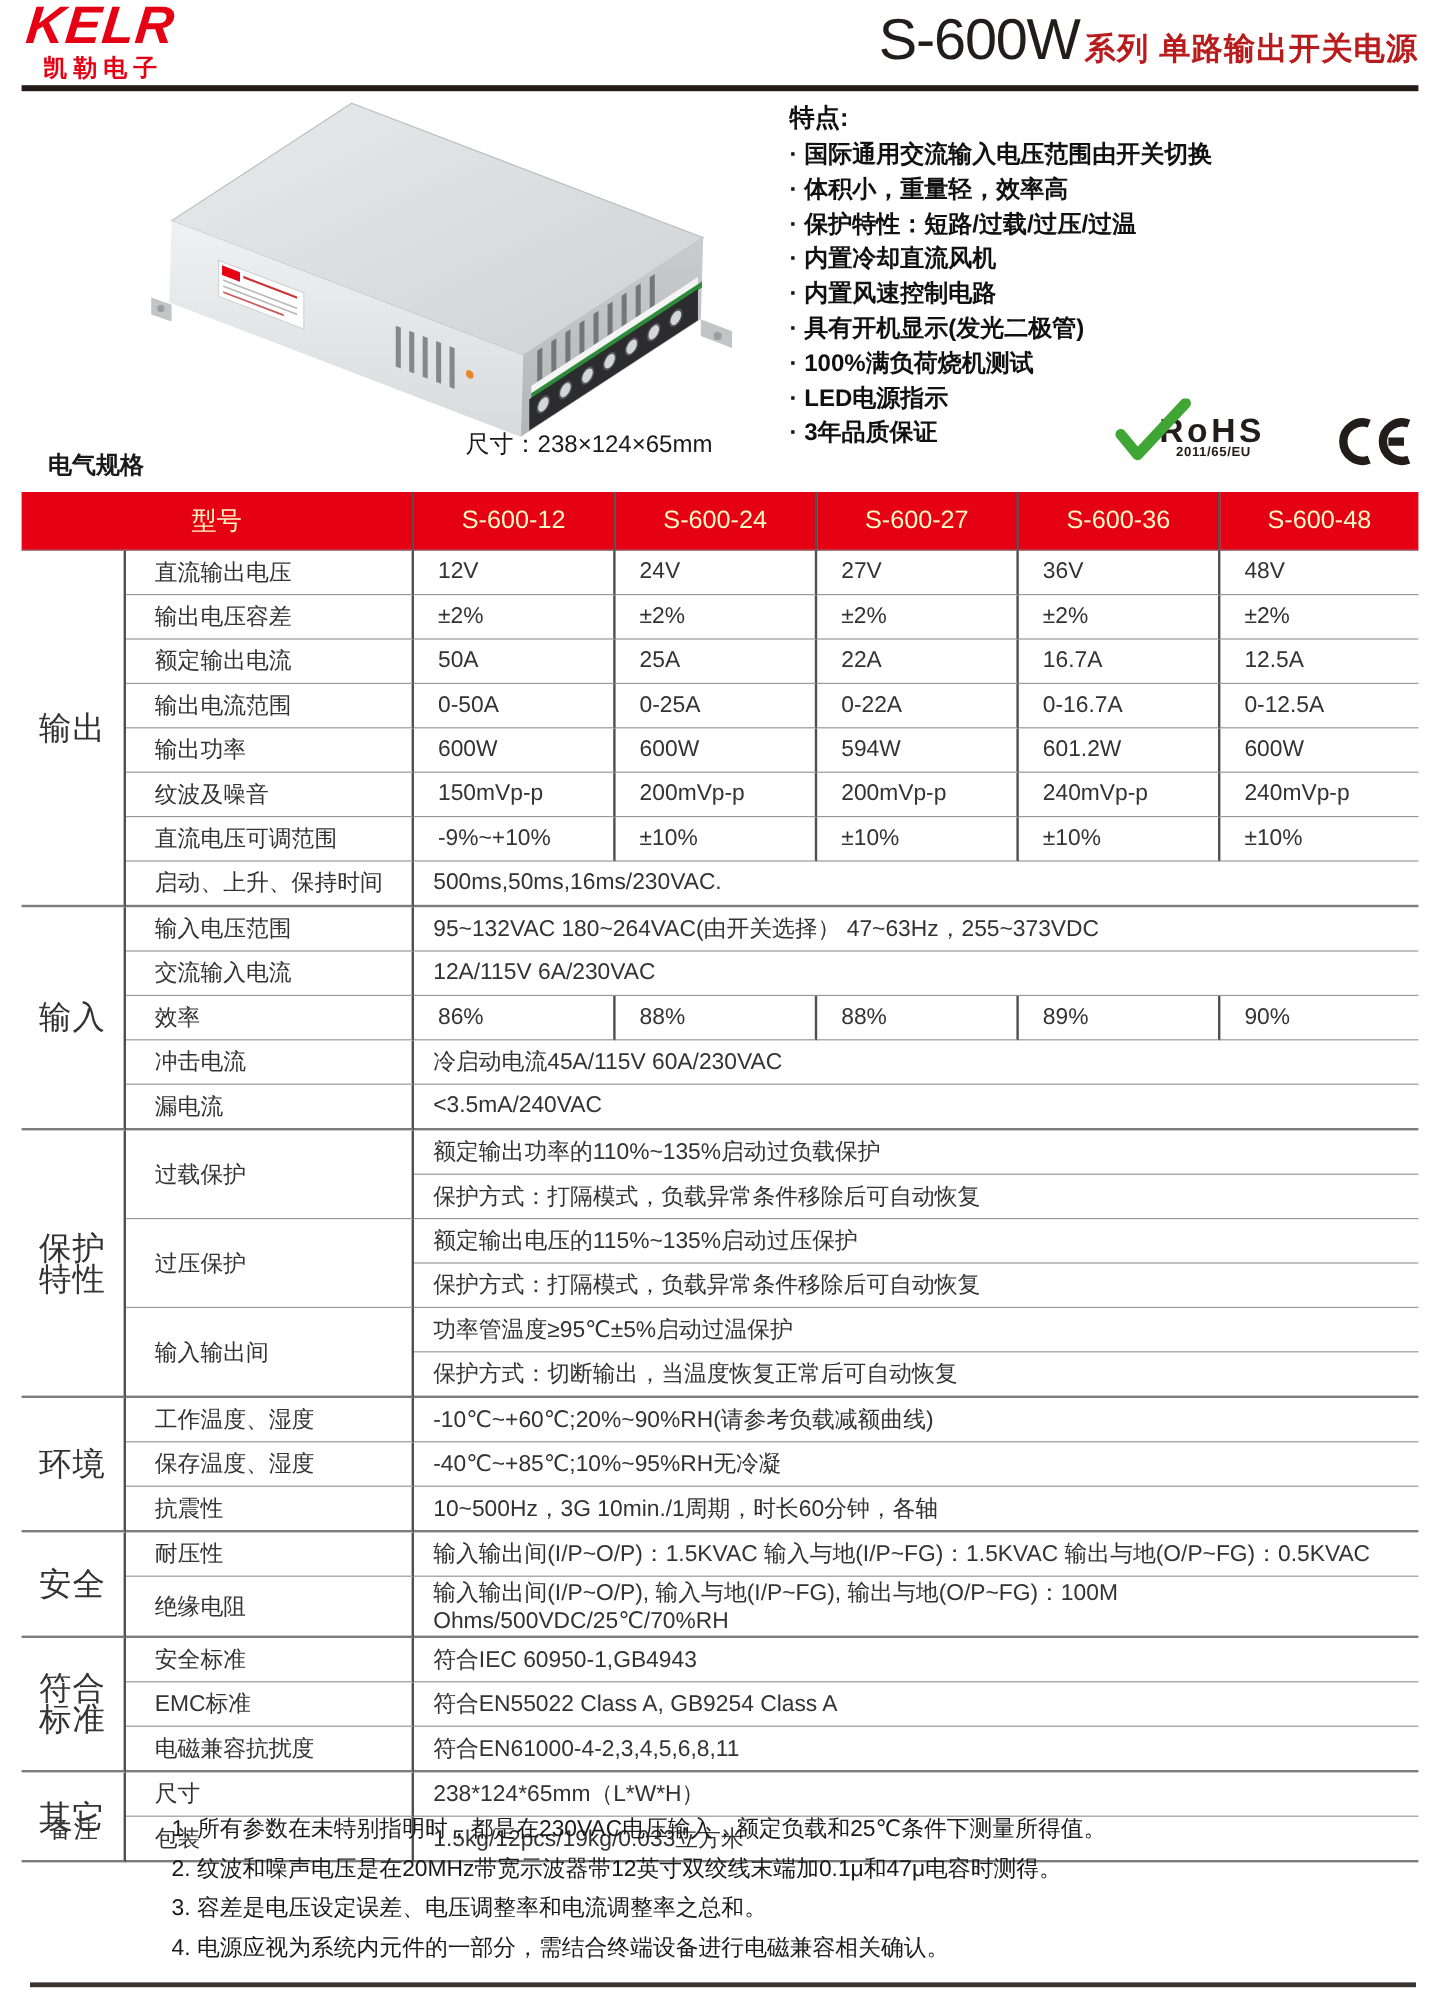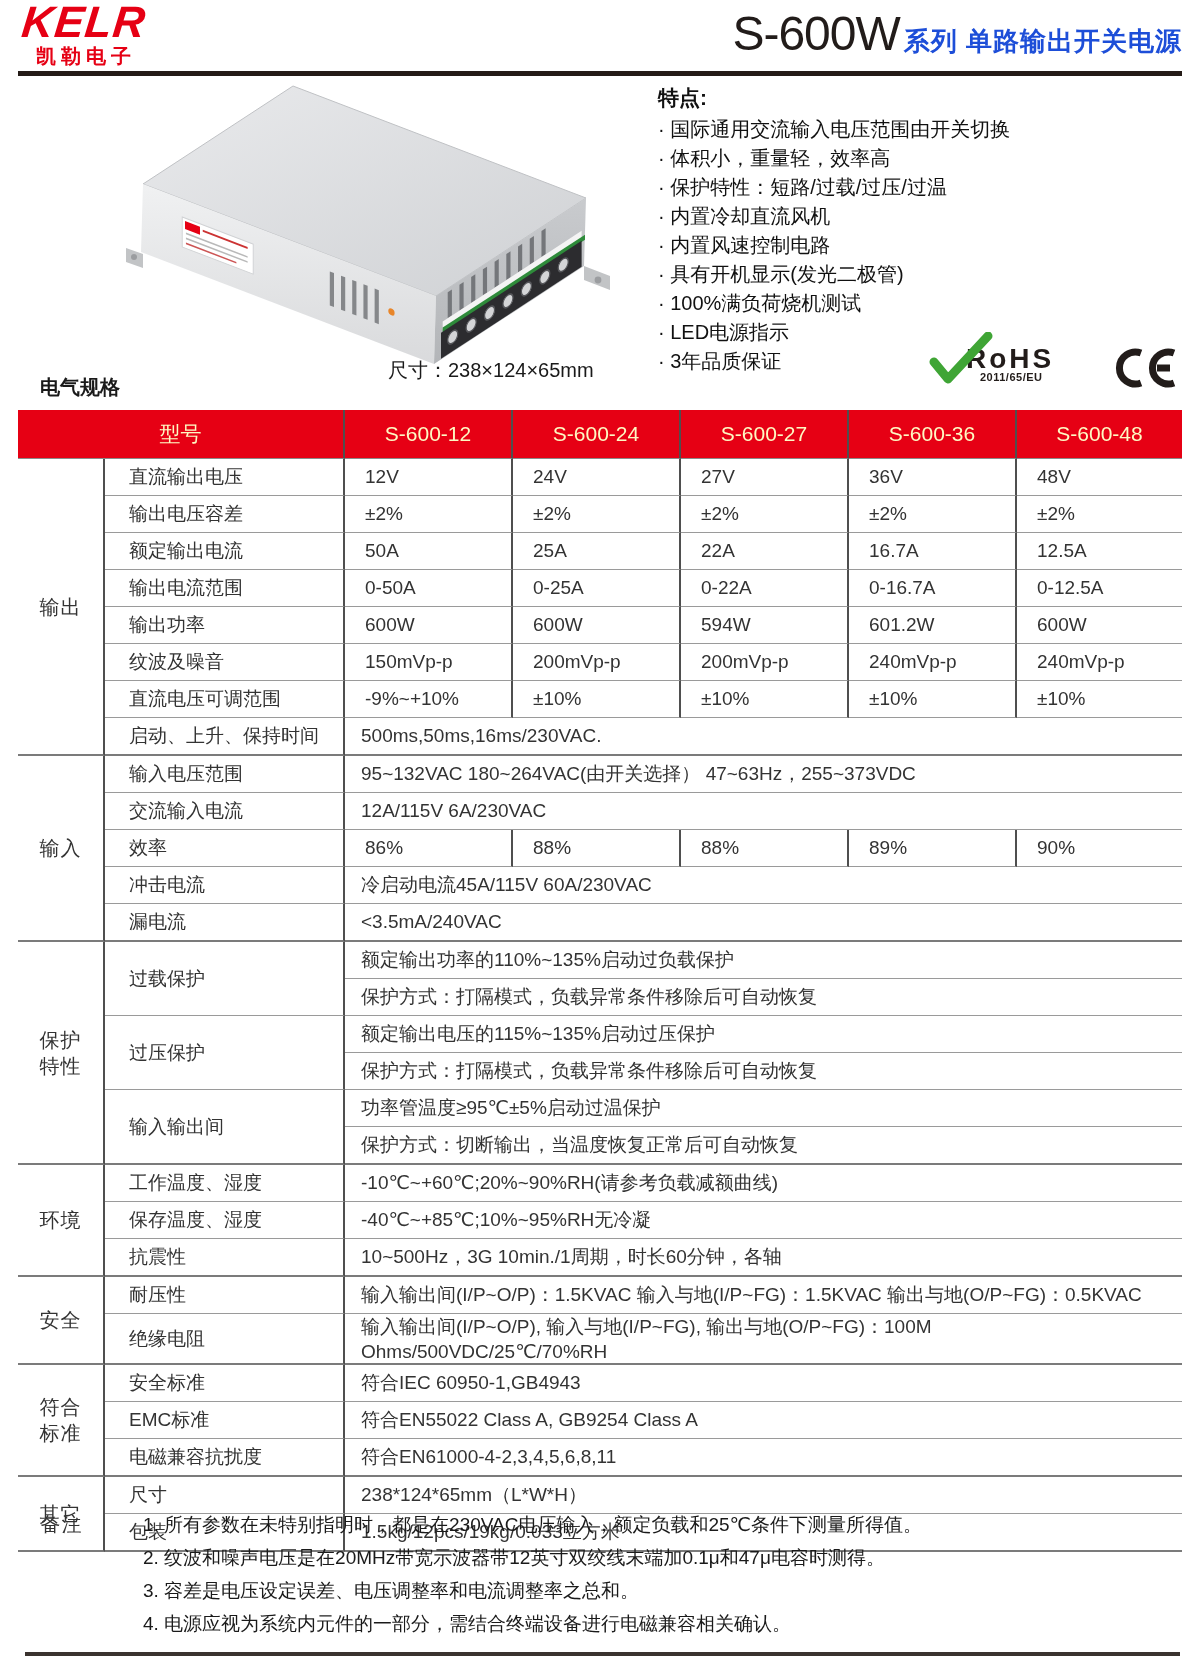--- a/index.html
+++ b/index.html
@@ -7,49 +7,49 @@
        font-family:"Liberation Sans","DejaVu Sans",sans-serif;color:#1a1a1a;}
   .abs{position:absolute;}
 
   
   .logo-block{left:22px;top:2px;}
   .logo-main{color:#e60014;font-size:44px;font-weight:800;font-style:italic;
              letter-spacing:1px;line-height:40px;transform:skewX(-6deg);}
   .logo-sub{color:#e60014;font-size:20px;font-weight:800;letter-spacing:5px;margin:1px 0 0 14px;}
   .title-block{right:18px;top:6px;display:flex;align-items:baseline;}
   .title-main{font-size:48px;font-weight:500;letter-spacing:-1px;color:#221c1a;}
-  .title-suffix{font-size:26px;font-weight:700;color:#1d4ed8;margin-left:4px;letter-spacing:1px;}
+  .title-suffix{font-size:26px;font-weight:700;color:#b91c1c;margin-left:4px;letter-spacing:1px;}
   .top-rule{left:18px;top:71px;width:1164px;height:5px;background:#241b17;}
 
   
   .features{left:658px;top:84px;width:520px;}
   .features-heading{font-size:21px;font-weight:700;color:#111;margin:0 0 3px 0;}
   .features ul{list-style:none;margin:0;padding:0;}
-  .features li{font-size:20px;font-weight:400;color:#111;line-height:29px;white-space:nowrap;}
+  .features li{font-size:20px;font-weight:700;color:#111;line-height:29px;white-space:nowrap;}
 
   
   .rohs{left:936px;top:344px;width:155px;}
   .rohs-row{position:relative;padding-left:30px;}
   .rohs-check{position:absolute;left:-8px;top:-12px;}
   .rohs-label{font-size:28px;font-weight:700;letter-spacing:3px;color:#221c1a;line-height:30px;}
   .rohs-directive{font-size:11px;font-weight:700;color:#221c1a;margin:-3px 0 0 44px;letter-spacing:.5px;}
   .ce{left:1112px;top:346px;}
 
   
   .spec-label{left:40px;top:374px;font-size:20px;font-weight:600;color:#1a1a1a;text-align:center;}
   .dims-label{left:388px;top:357px;font-size:20px;font-weight:500;color:#1a1a1a;}
 
   
   .spec-table{left:18px;top:410px;border-spacing:0;table-layout:fixed;width:1164px;}
   .spec-table th{background:#e60014;color:#fef9c3;height:46px;font-size:21px;font-weight:500;
                  border-right:2px solid #4f4f4f;border-bottom:1px solid #8a8a8a;text-align:center;}
   .spec-table th:last-child{border-right:none;}
   .spec-table td{height:36px;padding:0;font-size:19px;color:#333;vertical-align:middle;
                  border-bottom:1px solid #9a9a9a;}
-  td.cat{text-align:center;font-size:20px;letter-spacing:1px;white-space:pre-line;line-height:26px;
+  td.cat{text-align:center;font-size:27px;letter-spacing:1px;white-space:pre-line;line-height:26px;
          border-right:2px solid #4f4f4f;}
   td.lbl{padding-left:24px;border-right:2px solid #4f4f4f;}
   td.val{padding-left:20px;border-right:2px solid #4f4f4f;}
   td.val.lastcol{border-right:none;margin-top:28px;}
   td.spn{padding-left:16px;border-right:none;}
   tr.sec-end td{border-bottom:2px solid #7b7b7b;}
   td.sec-end-cell{border-bottom:2px solid #7b7b7b;}
 
   
   .notes{left:18px;top:1508px;width:1164px;display:flex;align-items:flex-start;}

